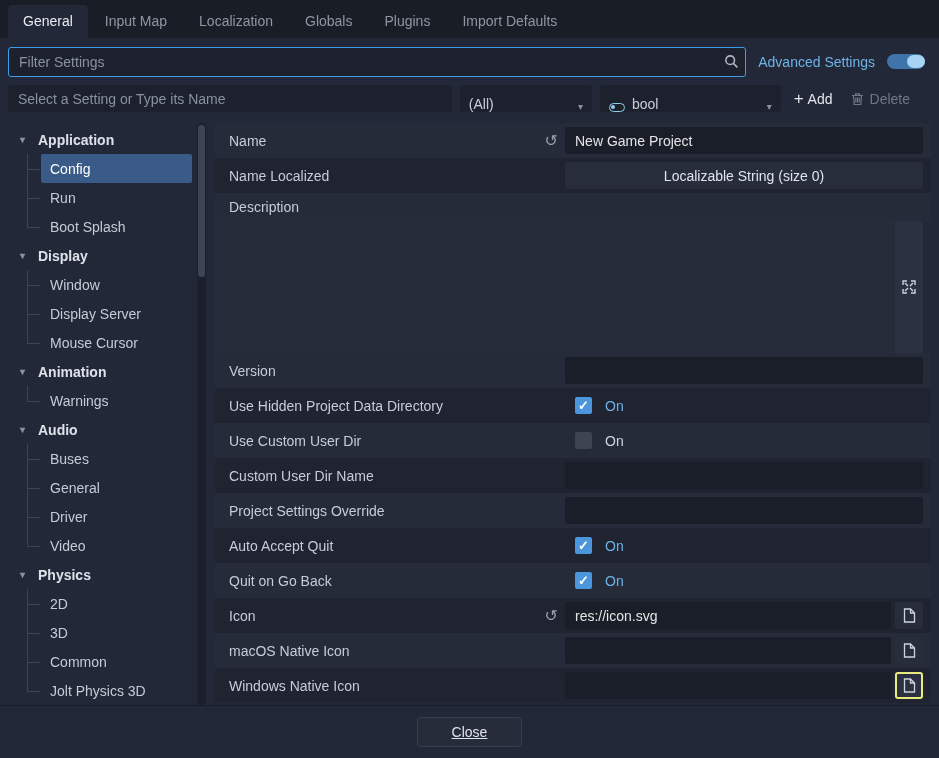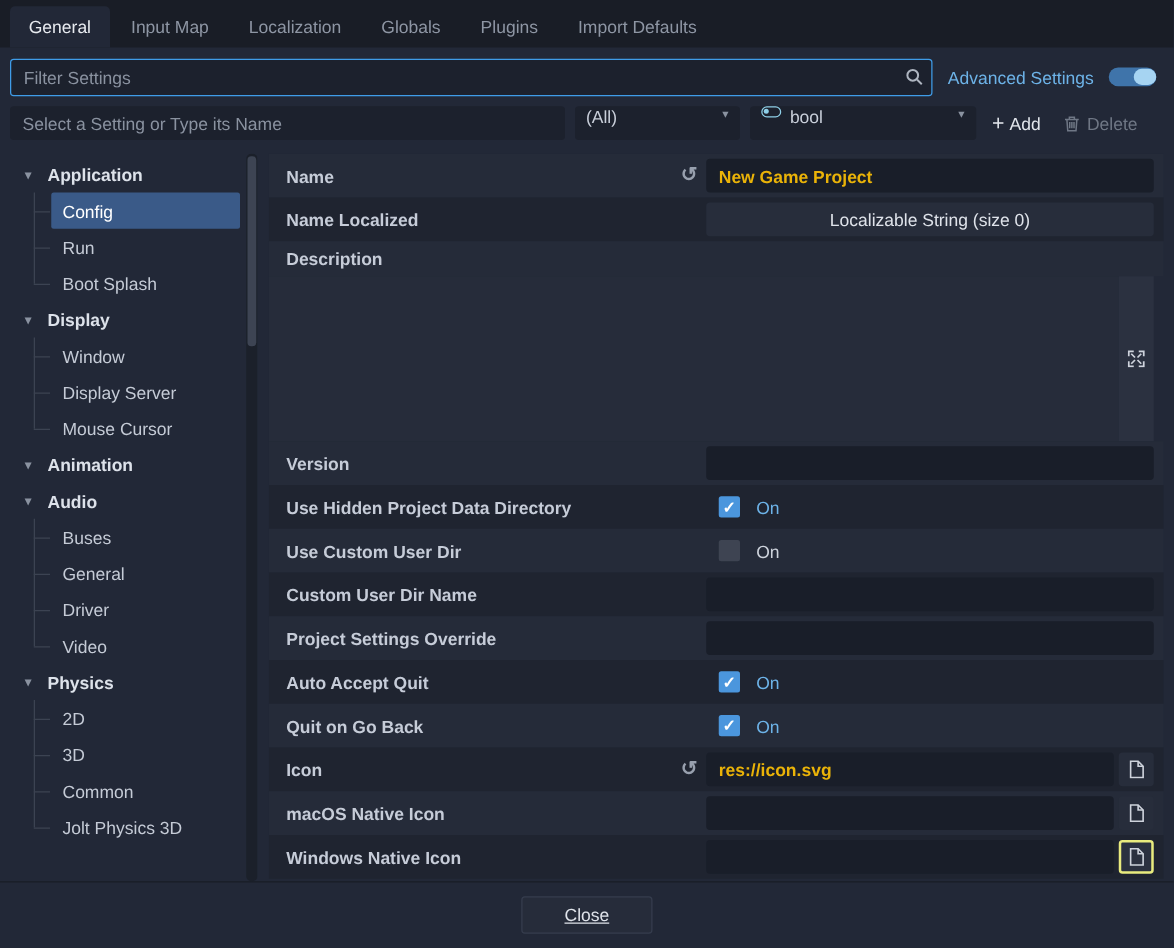--- a/index.html
+++ b/index.html
@@ -24,21 +24,21 @@
   .search-box input::placeholder { color:#8a92a0; }
   .search-icon-wrap { width:28px; display:flex; align-items:center; justify-content:center; }
   .adv-label { color:#6db3e8; white-space:nowrap; }
   .toggle { width:38px; height:15px; border-radius:8px; background:#3f74aa; position:relative; margin-right:6px; flex:0 0 38px; cursor:default; }
   .toggle .knob { position:absolute; right:0; top:1px; width:18px; height:13px; border-radius:7px; background:#a6d4f2; }
 
   
   .prop-row { display:flex; align-items:center; padding:3px 24px 9px 8px; gap:8px; flex:0 0 39px; }
   .prop-search { width:447px; height:27px; background:#1c212d; border:none; border-radius:3px; color:#e2e6ec; padding:0 10px; font:inherit; outline:none; }
   .prop-search::placeholder { color:#8a92a0; }
-  .dropdown { height:27px; background:#1c212d; border-radius:3px; display:flex; align-items:flex-start; padding:0 9px; gap:7px; color:#c9cfda; cursor:default; }
+  .dropdown { height:27px; background:#1c212d; border-radius:3px; display:flex; align-items:flex-end; padding:0 9px; gap:7px; color:#c9cfda; cursor:default; }
   .dd-all { width:133px; }
   .dd-type { width:182px; }
   .dropdown .chev { margin-left:auto; color:#8a92a0; font-size:10px; }
   .bool-icon { width:16px; height:9px; border:1.5px solid #8fd0e8; border-radius:5px; position:relative; flex:0 0 16px; }
   .bool-icon::after { content:""; position:absolute; left:1px; top:1px; width:4px; height:4px; border-radius:50%; background:#8fd0e8; }
   .btn-add { display:flex; align-items:center; gap:4px; color:#e2e6ec; padding:0 5px; white-space:nowrap; cursor:default; }
   .btn-add .plus { font-size:17px; color:#e2e6ec; line-height:1; }
   .btn-del { display:flex; align-items:center; gap:6px; color:#6f7785; padding:0 5px; white-space:nowrap; cursor:default; }
 
   
@@ -54,24 +54,24 @@
   .tree-item::before { content:""; position:absolute; left:-14px; top:50%; width:13px; height:1px; background:#3c4352; }
   .tree-item.selected { background:#3a5a88; color:#ffffff; }
   .sb-track { position:absolute; right:0; top:0; bottom:0; width:9px; background:#1b202a; border-radius:4px; }
   .sb-thumb { position:absolute; right:1px; top:2px; width:7px; height:152px; background:#3d4453; border-radius:3px; }
 
   
   .main { flex:1; display:flex; flex-direction:column; overflow:hidden; min-width:0; }
   .row { display:flex; align-items:center; flex:0 0 35px; height:35px; }
   .row.light { background:#252b39; }
   .row.dark  { background:#1f2430; }
-  .row-label { flex:0 0 350px; position:relative; padding-left:14px; color:#c6ccd8; white-space:nowrap; overflow:hidden;font-weight:bold; }
+  .row-label { flex:0 0 350px; position:relative; padding-left:14px; color:#c6ccd8; white-space:nowrap; overflow:hidden; }
   .revert { position:absolute; right:7px; top:50%; transform:translateY(-50%); color:#98a0ae; font-size:16px; line-height:1; cursor:default; }
   .row-control { flex:1; display:flex; align-items:center; padding-right:8px; gap:4px; min-width:0; }
-  .value-box { flex:1; height:27px; background:#191e29; border-radius:3px; display:flex; align-items:center; padding:0 10px; color:#eab308; white-space:nowrap; overflow:hidden;font-weight:bold; }
+  .value-box { flex:1; height:27px; background:#191e29; border-radius:3px; display:flex; align-items:center; padding:0 10px; color:#e5e5e5; white-space:nowrap; overflow:hidden; }
   .loc-btn { flex:1; height:27px; background:#272d3b; border-radius:3px; display:flex; align-items:center; justify-content:center; color:#dfe3ea;text-align:center; }
   .checkbox { width:17px; height:17px; border-radius:2px; margin-left:10px; display:flex; align-items:center; justify-content:center; flex:0 0 17px; }
   .checkbox.on  { background:#4b96dd; color:#fff; font-size:13px; font-weight:bold; }
   .checkbox.off { background:#3e4452; color:transparent; }
   .state-label { margin-left:9px; }
   .state-label.on  { color:#6db3e8; }
   .state-label.off { color:#ced3dc; }
   .file-btn { width:28px; height:27px; background:#272d3b; border-radius:3px; display:flex; align-items:center; justify-content:center; flex:0 0 28px; cursor:default; }
   .file-btn.focused { border:2px solid #e9eb7e; background:#2b3140; }
 
@@ -174,20 +174,25 @@
           </div>
         <div class="tree-item">
             <span>Mouse Cursor</span>
           </div>
       </div>
 
       <div class="tree-cat">
         <span class="chev">▾</span>
         <span>Animation</span>
       </div>
+      <div class="tree-kids">
+        <div class="tree-item">
+            <span>Warnings</span>
+          </div>
+      </div>
 
       <div class="tree-cat">
         <span class="chev">▾</span>
         <span>Audio</span>
       </div>
       <div class="tree-kids">
         <div class="tree-item">
             <span>Buses</span>
           </div>
         <div class="tree-item">

